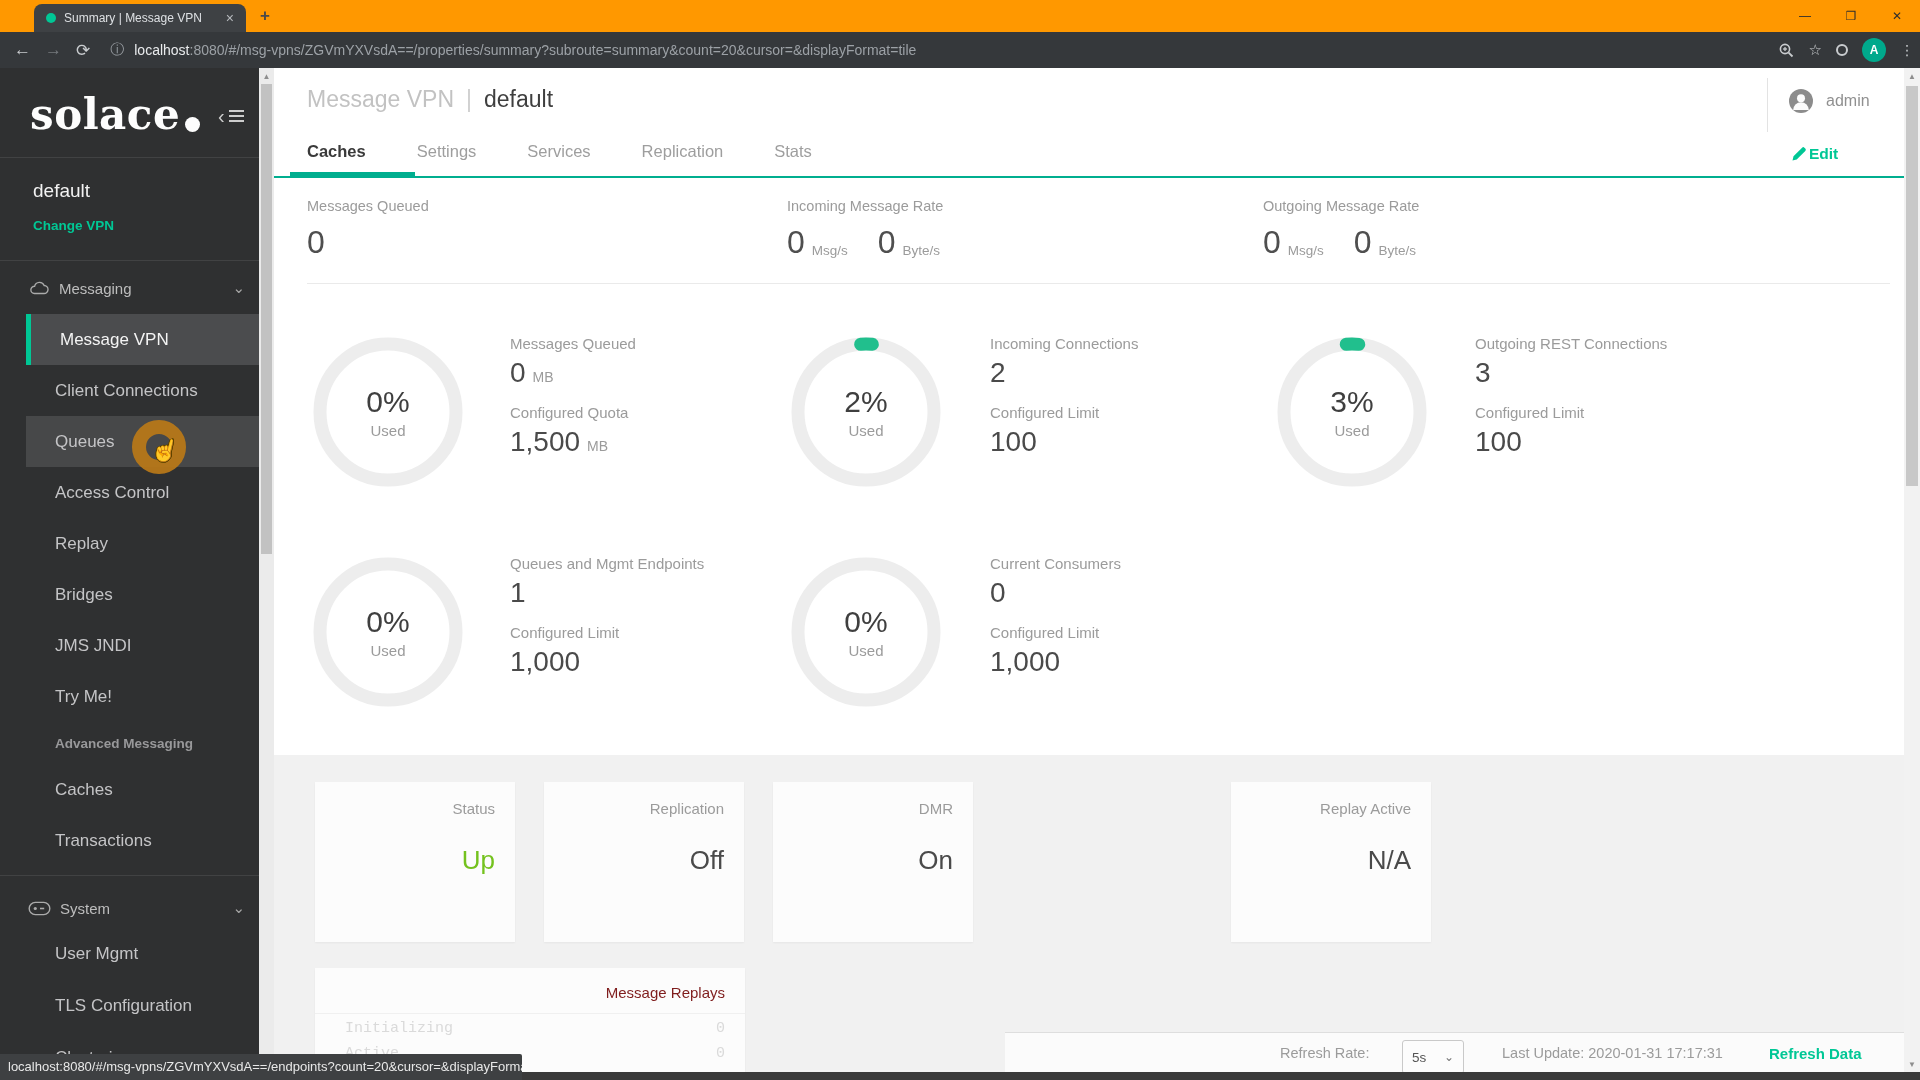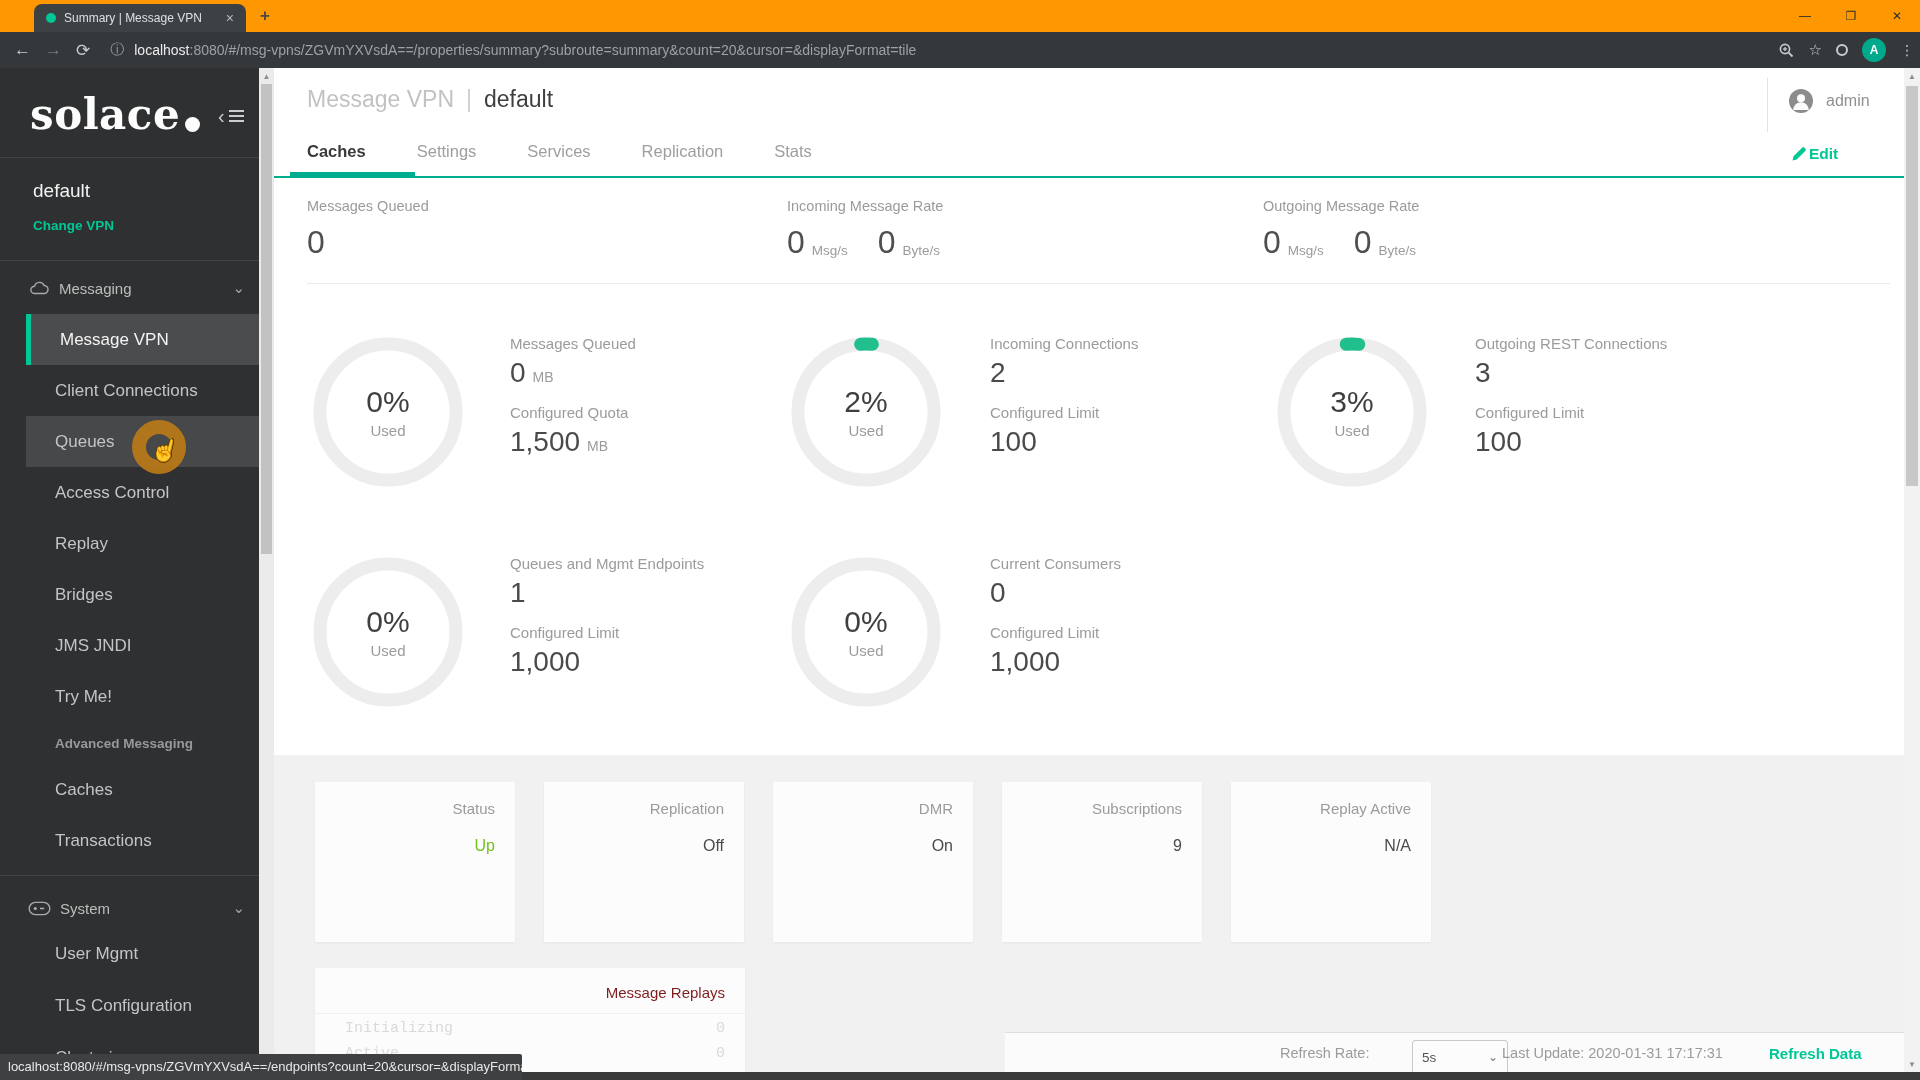--- a/index.html
+++ b/index.html
@@ -113,34 +113,34 @@
   .gi-label { font-size:15px; color:#9B9B9B; }
   .gi-value { display:flex; align-items:baseline; margin-top:7px; margin-bottom:17px; }
   .gi-num { font-size:28px; color:#4A4A4A; line-height:1; }
   .gi-unit { font-size:14px; color:#9B9B9B; margin-left:7px; }
 
   .gray-section { position:absolute; left:0; top:687px; width:1630px; height:325px; background:#F1F1F1; }
 
   .tile { position:absolute; top:714px; width:200px; height:160px; background:#FCFCFC;
           box-shadow:0 1px 2px rgba(0,0,0,.05); padding:18px 20px; text-align:right; }
   .tile-label { font-size:15px; color:#9B9B9B; }
-  .tile-value { font-size:16px; color:#4A4A4A; margin-top:20px; }
+  .tile-value { font-size:26px; color:#4A4A4A; margin-top:28px; }
   .tile-value.green { color:#74C21E; }
 
   .replays-card { position:absolute; left:41px; top:900px; width:430px; height:112px; background:#FCFCFC;
                   box-shadow:0 1px 2px rgba(0,0,0,.05); }
   .replays-title { padding:16px 20px 12px 20px; text-align:right; font-size:15px; color:#7f1d1d; }
   .replays-rows { border-top:1px solid #F0F0F0; }
   .replay-row { display:flex; justify-content:space-between; padding:6px 20px 2px 30px;
                 font-size:15px; color:#DADADA;font-family:Liberation Mono, monospace; }
 
   .footer { position:absolute; left:731px; top:964px; width:899px; height:40px; background:#FBFBFB;
             border-top:1px solid #DEDEDE; }
   .footer-label { position:absolute; top:12px; font-size:14.5px; color:#9B9B9B; }
-  .rate-select { position:absolute; left:407px; top:7px; width:96px; height:27px; background:#FCFCFC;
+  .rate-select { position:absolute; left:397px; top:7px; width:62px; height:27px; background:#FCFCFC;
                  border:1px solid #C9C9C9; border-radius:3px; display:flex; align-items:center;
                  justify-content:space-between; padding:16px 9px; font-size:13.5px; color:#555; }
   .rate-chev { color:#777; font-size:12px; }
   .refresh-btn { position:absolute; left:764px; top:12px; font-size:15px; font-weight:700; color:#00C795; }
 
   .bottom-strip { position:absolute; left:0; top:1072px; width:1920px; height:8px; background:#3A3A3A; z-index:50; }
   .status-tooltip { position:absolute; left:0; top:1054px; width:522px; height:26px; background:#3E4042;
                     border-top-right-radius:2px; color:#E8E8E8; font-size:13px; line-height:26px;
                     padding-left:8px; white-space:nowrap; overflow:hidden; z-index:60; }
 </style>
@@ -451,24 +451,20 @@
       <div class="tile-value green">Up</div>
     </div>
     <div class="tile" style="left:270px">
       <div class="tile-label">Replication</div>
       <div class="tile-value">Off</div>
     </div>
     <div class="tile" style="left:499px">
       <div class="tile-label">DMR</div>
       <div class="tile-value">On</div>
     </div>
-    <div class="tile" style="left:728px">
-      <div class="tile-label">Subscriptions</div>
-      <div class="tile-value">9</div>
-    </div>
     <div class="tile" style="left:957px">
       <div class="tile-label">Replay Active</div>
       <div class="tile-value">N/A</div>
     </div>
 
     <div class="replays-card">
       <div class="replays-title">Message Replays</div>
       <div class="replays-rows">
         <div class="replay-row">
           <span>Initializing</span>

